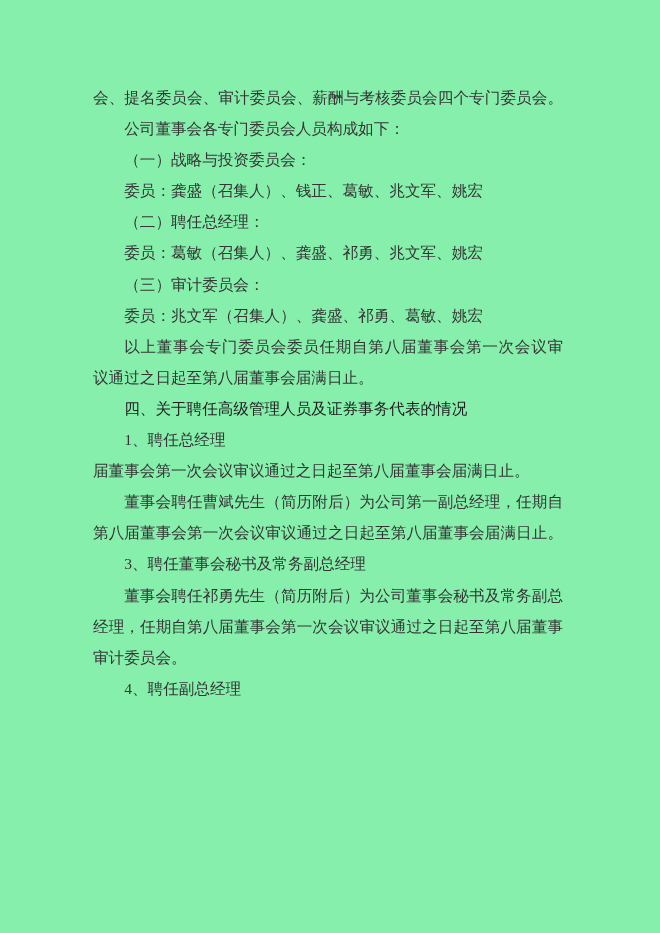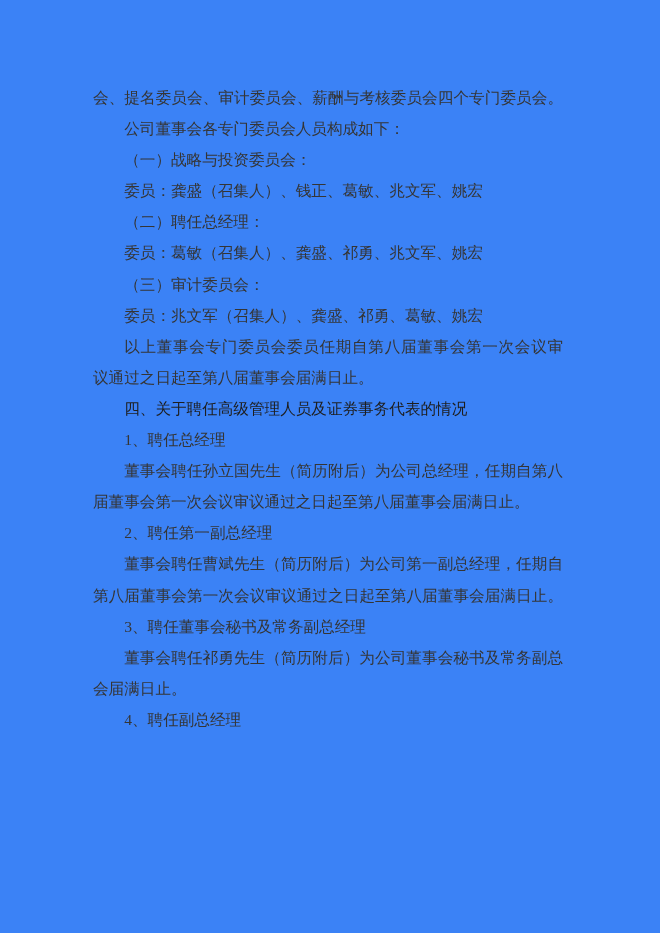--- a/index.html
+++ b/index.html
@@ -4,21 +4,21 @@
 <style>
   html, body {
     margin: 0;
     padding: 0;
     background: #ffffff;
   }
   .page {
     position: relative;
     width: 660px;
     height: 933px;
-    background: #3b82f6;
+    background: #86efac;
     overflow: hidden;
     font-family: "Liberation Serif", "DejaVu Serif", serif;
   }
   .text-block {
     position: absolute;
     left: 93px;
     top: 82px;
     width: 470px;
     font-size: 15.6px;
     line-height: 31.1px;
@@ -50,23 +50,22 @@
       <div class="line indent">（一）战略与投资委员会：</div>
       <div class="line indent">委员：龚盛（召集人）、钱正、葛敏、兆文军、姚宏</div>
       <div class="line indent">（二）聘任总经理：</div>
       <div class="line indent">委员：葛敏（召集人）、龚盛、祁勇、兆文军、姚宏</div>
       <div class="line indent">（三）审计委员会：</div>
       <div class="line indent">委员：兆文军（召集人）、龚盛、祁勇、葛敏、姚宏</div>
       <div class="line indent fill">以上董事会专门委员会委员任期自第八届董事会第一次会议审</div>
       <div class="line">议通过之日起至第八届董事会届满日止。</div>
       <div class="line indent bold">四、关于聘任高级管理人员及证券事务代表的情况</div>
       <div class="line indent">1、聘任总经理</div>
-      <div class="line indent fill">董事会聘任孙立国先生（简历附后）为公司总经理，任期自第八</div>
       <div class="line">届董事会第一次会议审议通过之日起至第八届董事会届满日止。</div>
-      <div class="line indent">2、聘任第一副总经理</div>
       <div class="line indent fill">董事会聘任曹斌先生（简历附后）为公司第一副总经理，任期自</div>
       <div class="line fill">第八届董事会第一次会议审议通过之日起至第八届董事会届满日止。</div>
       <div class="line indent">3、聘任董事会秘书及常务副总经理</div>
       <div class="line indent fill">董事会聘任祁勇先生（简历附后）为公司董事会秘书及常务副总</div>
-      <div class="line">会届满日止。</div>
+      <div class="line fill">经理，任期自第八届董事会第一次会议审议通过之日起至第八届董事</div>
+      <div class="line">审计委员会。</div>
       <div class="line indent">4、聘任副总经理</div>
     </div>
 </div>
 
 </body></html>

